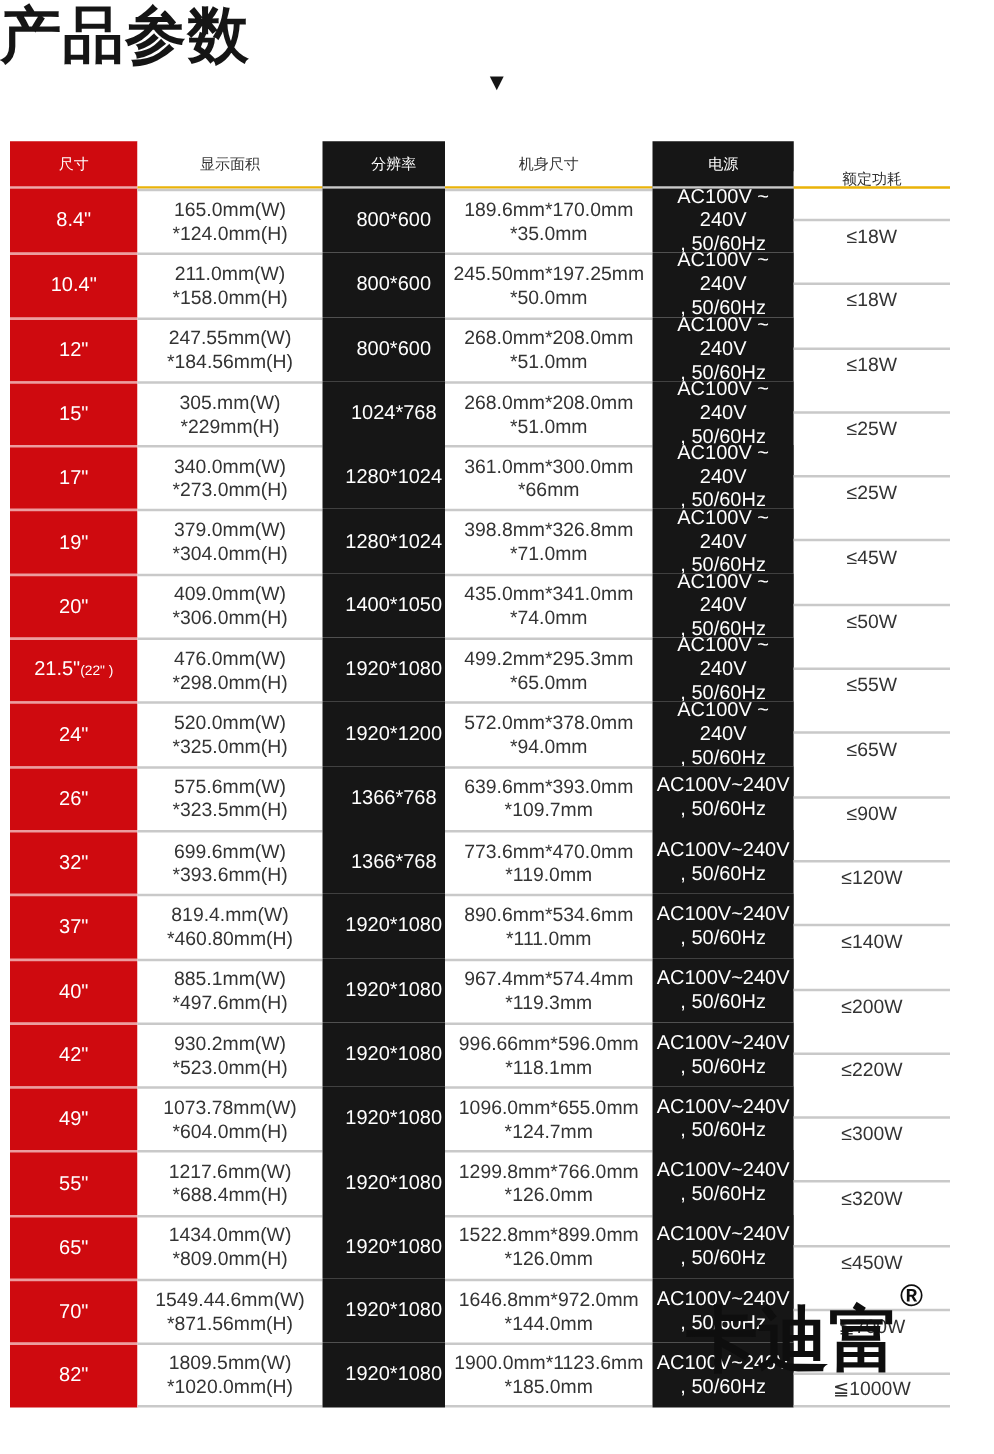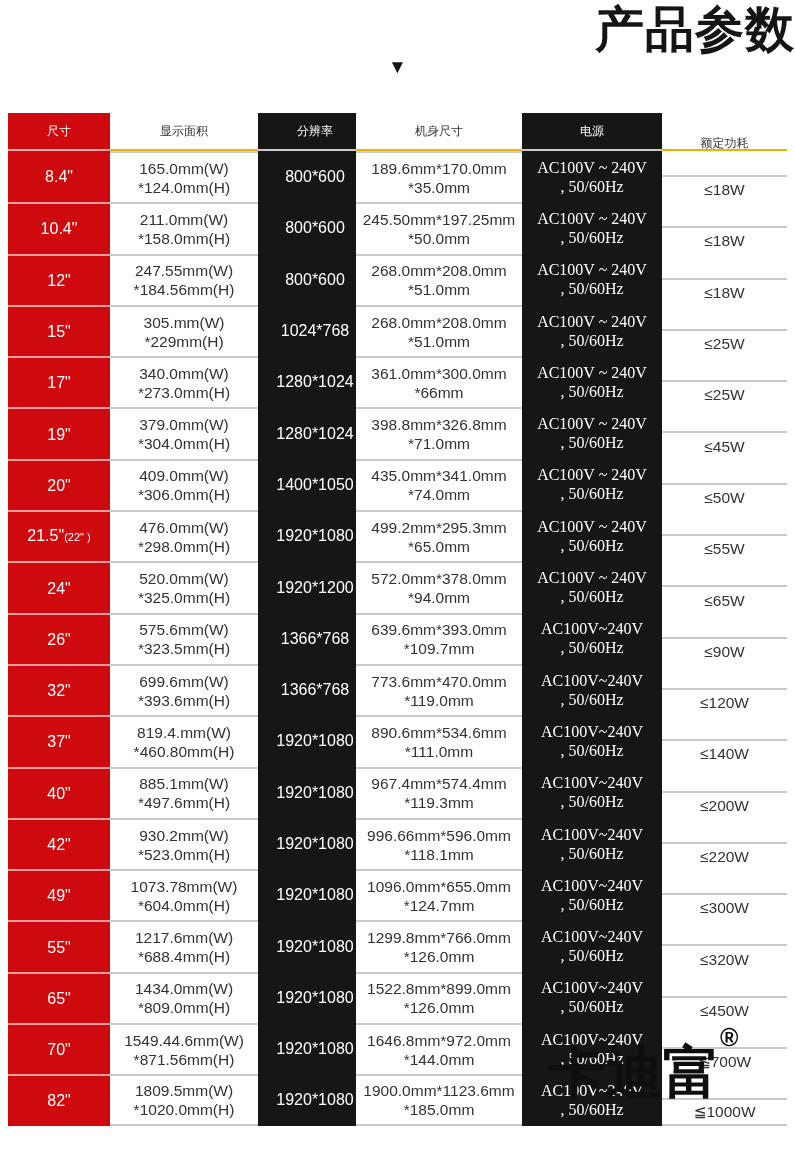--- a/index.html
+++ b/index.html
@@ -6,42 +6,42 @@
   html, body { background: #ffffff; }
   body {
     width: 795px; height: 1163px;
     font-family: "Liberation Sans", "DejaVu Sans", sans-serif;
     position: relative; overflow: hidden;
   }
   .page { position: relative; width: 795px; height: 1163px; background: #fff; }
 
   .title {
     position: absolute; top: 0; left: 0; width: 100%;
-    text-align: right; font-size: 49px; font-weight: 900;
+    text-align: left; font-size: 49px; font-weight: 900;
     color: #151515; letter-spacing: 1px; line-height: 58px;
   }
   .tri {
     position: absolute; top: 56px; left: 0; width: 100%;
     text-align: center; font-size: 19px; color: #151515; line-height: 22px;
   }
 
   .spec-table {
     position: absolute; left: 8px; top: 113px; width: 779px;
   }
   .trow { display: flex; width: 779px; }
   .cell {
     display: flex; flex-direction: column;
     align-items: center; justify-content: center;
     text-align: center;
   }
   .c0 { width: 102px; } 
   .c1 { width: 148px; } 
   .c2 { width: 98px; padding-left: 16px;  } 
   .c3 { width: 166px; text-align: center; } 
-  .c4 { width: 140px; font-family: Liberation Serif, serif; } 
+  .c4 { width: 113px; } 
   .c5 { width: 125px; margin-top: 24px; } 
 
   .bg-red   { background: #cf0a0f; color: #ffffff; }
   .bg-black { background: #161616; color: #ffffff; }
   .bg-white { background: #ffffff; color: #333333; }
 
   .thead { height: 38px; }
   .thead .cell { font-size: 12px; }
   .thead .bg-white { border-bottom: 2px solid #eab308; }
   .thead .bg-black { border-bottom: 2px solid #c9c9c9; }

